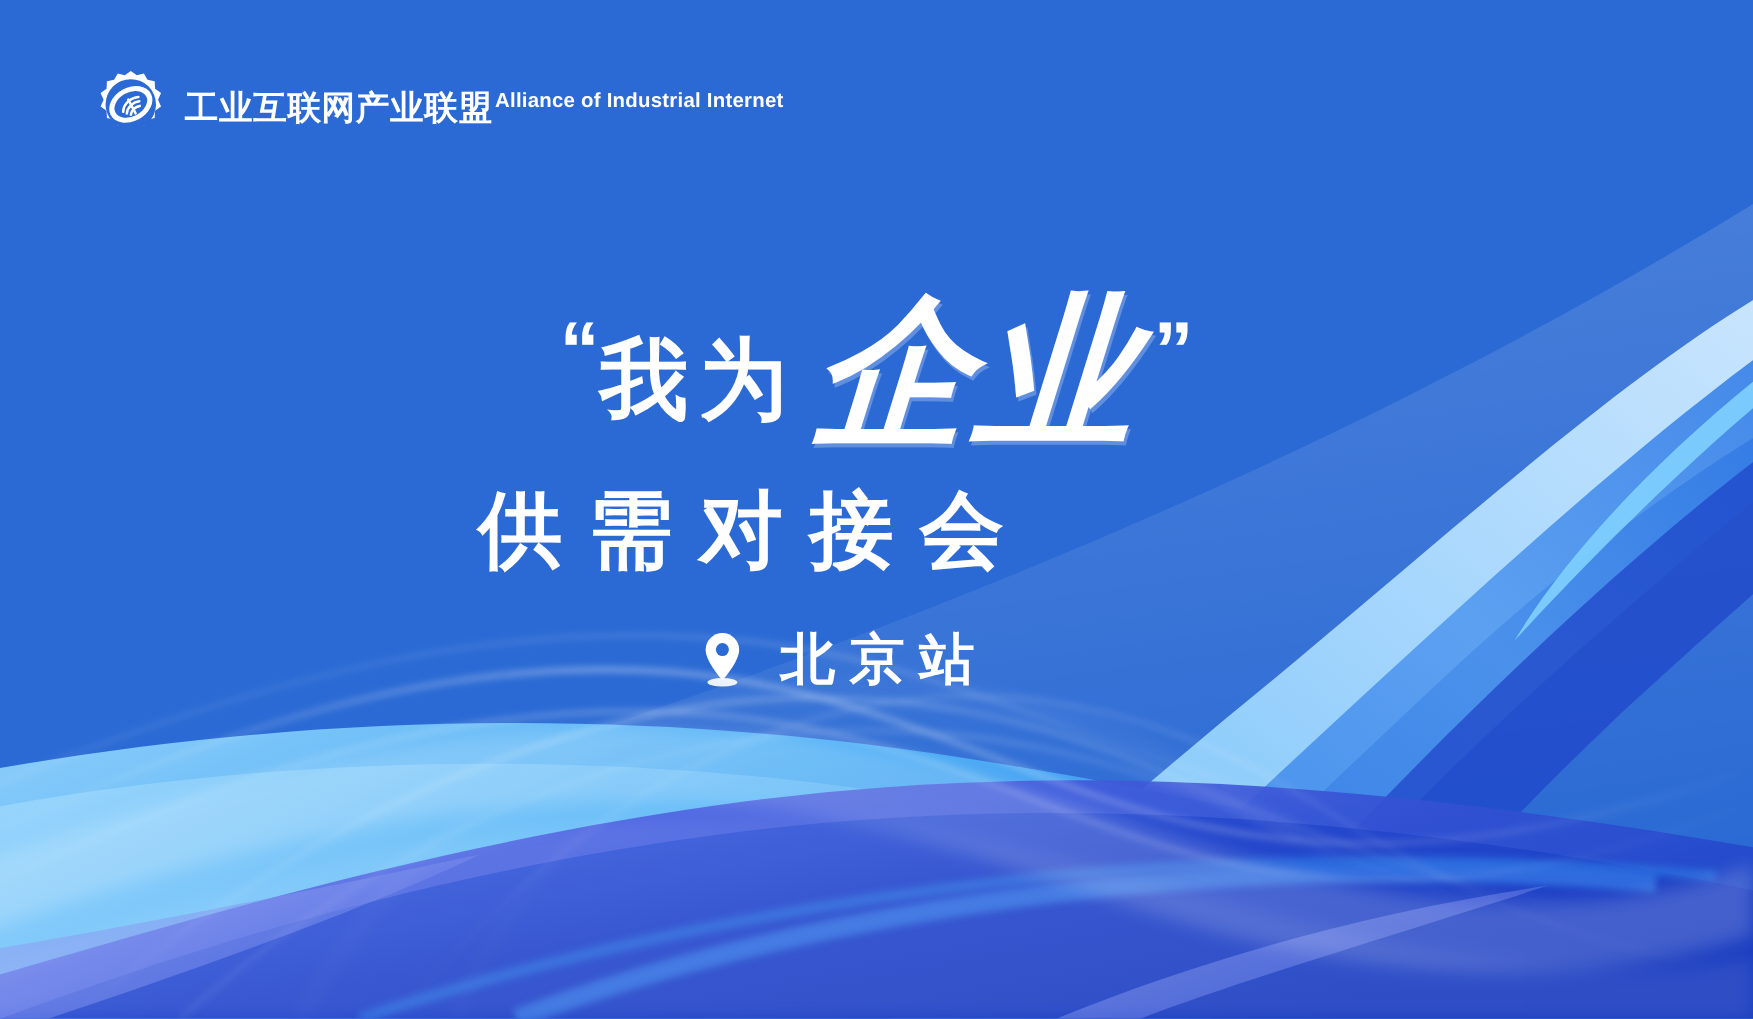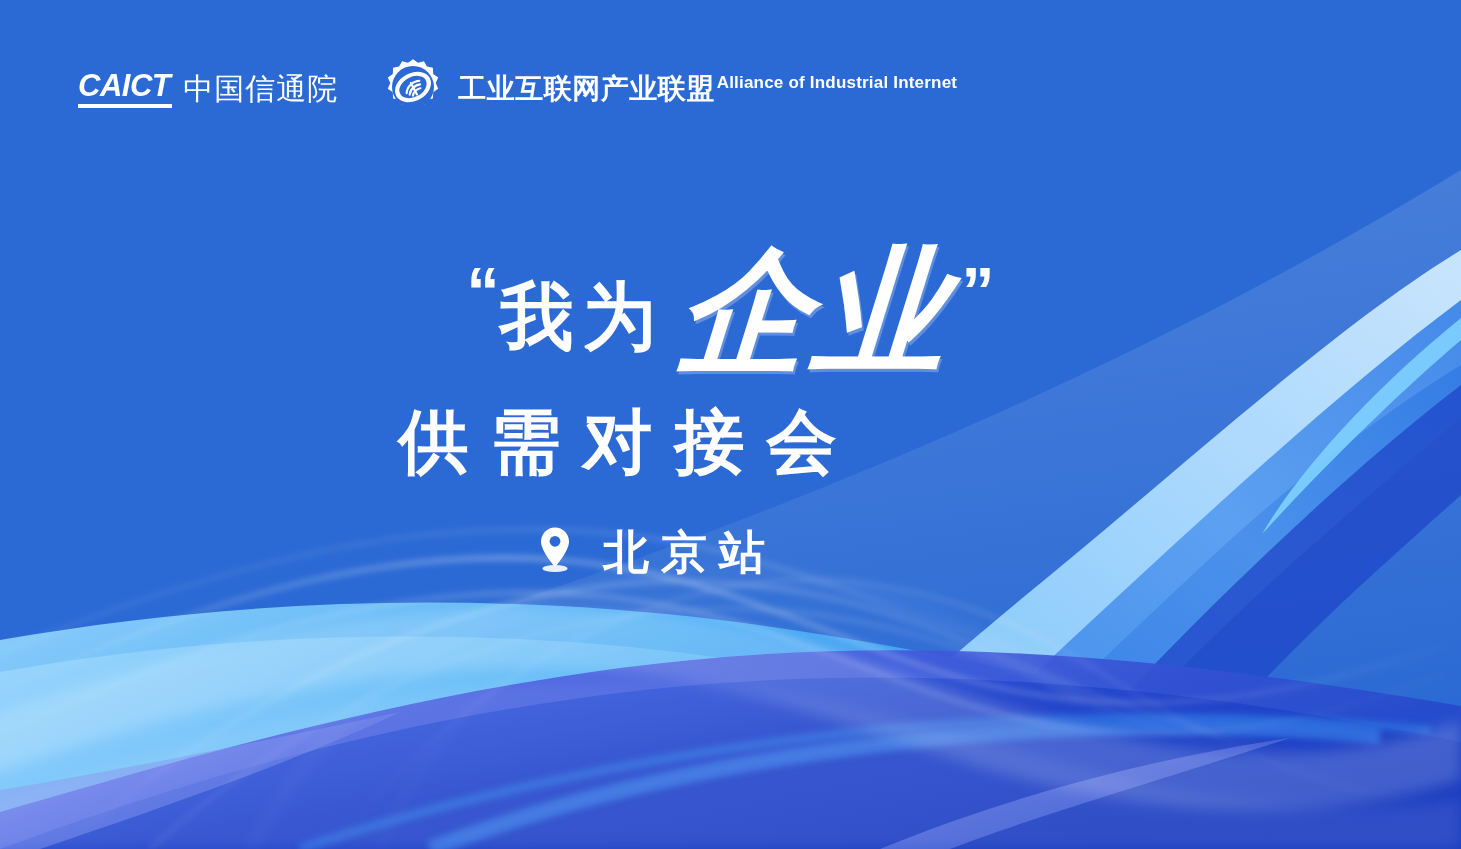--- a/index.html
+++ b/index.html
@@ -159,24 +159,25 @@
     z-index: 5;
     text-align: center;
   }
 
   .location {
     position: absolute;
     top: 524px;
     left: 0;
     width: 1312px;
     display: flex;
-    align-items: flex-end;
+    align-items: flex-start;
     justify-content: center;
     gap: 16px;
     z-index: 5;
+    padding-left: 47px;
   }
   .pin-icon { display: block; }
   .location-label {
     font-size: 46px;
     font-weight: bold;
     letter-spacing: 12px;
     text-indent: 12px;
     line-height: 1.1;
   }
 </style>
@@ -298,27 +299,20 @@
     <g filter="url(#softer)" opacity="0.35">
       <path d="M 250,849 C 330,700 470,600 660,576 C 830,554 960,612 1080,700" fill="none" stroke="#ffffff" stroke-width="2.2" opacity="0.55"></path>
       <path d="M 380,849 C 430,712 560,606 730,588 C 880,572 1000,630 1110,716" fill="none" stroke="#ffffff" stroke-width="1.6" opacity="0.4"></path>
     </g>
 
     <path d="M 1461,340 C 1400,392 1330,460 1262,534 C 1300,470 1370,392 1461,318 Z" fill="#7fd0ff" opacity="0.9"></path>
   </svg>
 
   <div class="logo-bar">
 
-    <div class="logo-caict">
-      <div class="caict-mark">
-        <span class="caict-letters">CAICT</span>
-        <span class="caict-rule"></span>
-      </div>
-      <span class="caict-cn">中国信通院</span>
-    </div>
 
     <div class="logo-aii">
       <span class="aii-gear">
         <svg width="62" height="62" viewBox="0 0 62 62" xmlns="http://www.w3.org/2000/svg">
           <g fill="#ffffff">
             <path d="M31 3.2 l5.0 3.6 5.9 -1.6 3.0 5.3 6.0 1.3 0.3 6.1 5.0 3.6 -2.5 5.6 2.5 5.6 -5.0 3.6 -0.3 6.1 -6.0 1.3 -3.0 5.3 -5.9 -1.6 -5.0 3.6 -5.0 -3.6 -5.9 1.6 -3.0 -5.3 -6.0 -1.3 -0.3 -6.1 -5.0 -3.6 2.5 -5.6 -2.5 -5.6 5.0 -3.6 0.3 -6.1 6.0 -1.3 3.0 -5.3 5.9 1.6 Z"></path>
           </g>
           <circle cx="31" cy="31" r="21" fill="#2b6ad4"></circle>
           <ellipse cx="31" cy="31" rx="19" ry="14" transform="rotate(-28 31 31)" fill="#ffffff"></ellipse>
           <ellipse cx="31" cy="31" rx="14.5" ry="10" transform="rotate(-28 31 31)" fill="#2b6ad4"></ellipse>

